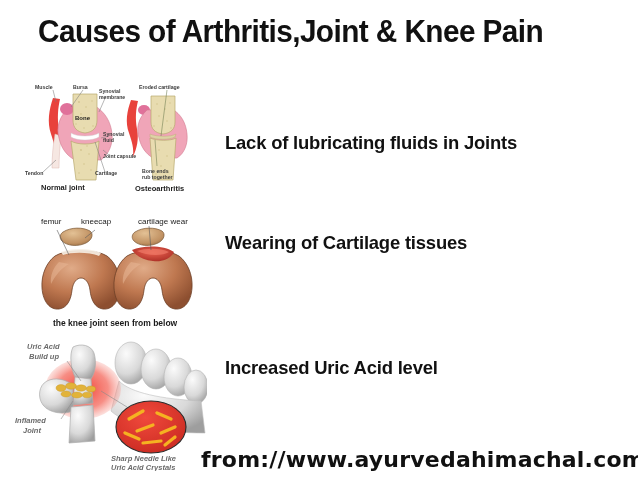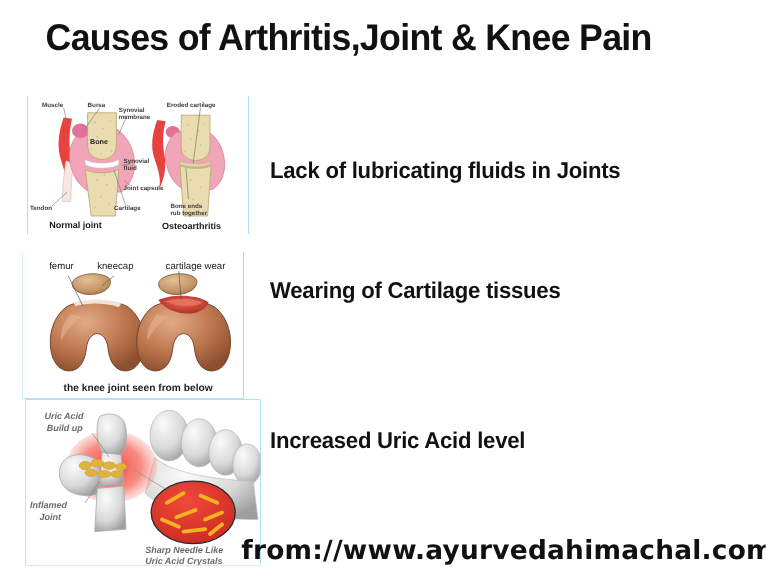--- a/index.html
+++ b/index.html
@@ -59,25 +59,25 @@
     font-weight: bold;
     font-size: 22px;
     letter-spacing: 0.2px;
     color: #111111;
     white-space: nowrap;
   }
 
   
   .figure {
     position: absolute;
-    background: #0ea5e9;
+    background: #737373;
   }
   #fig-joint   { left: 12px;  top: 80px;  width: 184px; height: 115px; }
   #fig-knee    { left: 8px;  top: 210px; width: 184px; height: 122px; }
-  #fig-gout    { left: 10px;  top: 333px; width: 196px; height: 138px; }
+  #fig-gout    { left: 0;  top: 333px; width: 196px; height: 138px; }
 
   .fig-svg { display: block; width: 100%; height: 100%; }
 
   
 </style>
 </head>
 <body>
 
 <div id="slide">
 

